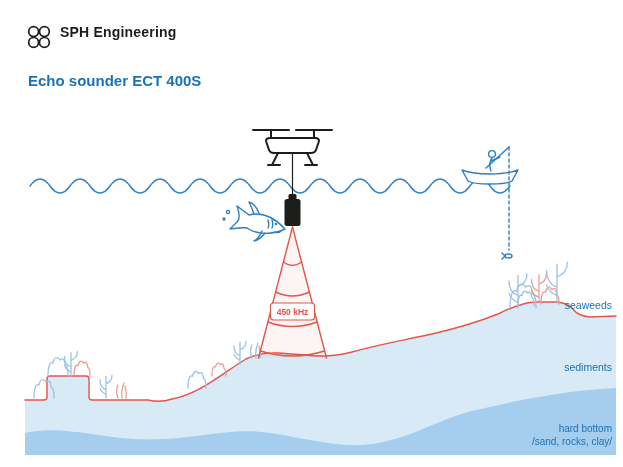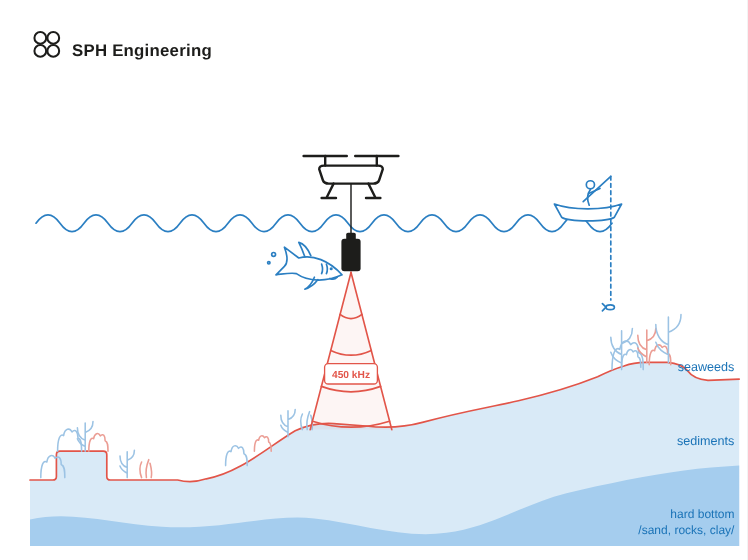--- a/index.html
+++ b/index.html
@@ -1,20 +1,20 @@
 <!DOCTYPE html>
 <html style="--blue: #1a73b7; --line_blue: #2b7fc2; --red: #e25549; --dark: #1d1d1b; --sediment: #d9eaf7; --hard_bottom: #a5cdee; --veg_blue: #9cc3e4; --veg_red: #eb9d94;"><head>
 <meta charset="utf-8">
 <style>
   html,body{margin:0;padding:0;background:#e8e8e8;}
   .canvas{
     position:relative;width:623px;height:467px;background:#fff;overflow:hidden;
     font-family:"Liberation Sans",sans-serif;margin:0 auto;
   }
-  .brand{position:absolute;left:26px;top:24px;display:flex;align-items:flex-end;gap:8px;}
+  .brand{position:absolute;left:26px;top:24px;display:flex;align-items:flex-start;gap:8px;}
   .brand-name{font-size:14px;font-weight:700;color:var(--dark);letter-spacing:.2px;}
   .title{position:absolute;left:28px;top:70px;color:var(--blue);font-size:15px;font-weight:700;line-height:1.4;}
   .scene{position:absolute;left:0;top:0;width:623px;height:467px;}
 
   .stroke-b{stroke:var(--line_blue);fill:none;stroke-width:1.4;stroke-linecap:round;stroke-linejoin:round;}
   .stroke-r{stroke:var(--red);fill:none;stroke-width:1.4;stroke-linecap:round;stroke-linejoin:round;}
   .stroke-d{stroke:var(--dark);fill:none;stroke-width:2;stroke-linecap:round;stroke-linejoin:round;}
   .thin-d{stroke:var(--dark);fill:none;stroke-width:1.2;}
   .fill-d{fill:var(--dark);}
   .veg-b{stroke:var(--veg_blue);fill:none;stroke-width:1.3;vector-effect:non-scaling-stroke;stroke-linecap:round;stroke-linejoin:round;}
@@ -37,20 +37,21 @@
     <svg width="26" height="26" viewBox="0 0 26 26">
       <circle cx="7.6" cy="7.6" r="4.9" fill="none" stroke="#1d1d1b" stroke-width="1.7"></circle>
       <circle cx="18.4" cy="7.6" r="4.9" fill="none" stroke="#1d1d1b" stroke-width="1.7"></circle>
       <circle cx="7.6" cy="18.4" r="4.9" fill="none" stroke="#1d1d1b" stroke-width="1.7"></circle>
       <circle cx="18.4" cy="18.4" r="4.9" fill="none" stroke="#1d1d1b" stroke-width="1.7"></circle>
     </svg>
     <span class="brand-name">SPH Engineering</span>
   </div>
 
   <div class="title">
+    <div>Echo sounder ECT 400S</div>
   </div>
 
   <svg class="scene" viewBox="0 0 623 467">
 
     <path class="fill-sed" d="M25 400 L44 400 Q47 400 47 397 L47 379 Q47 376 50 376 L86 376 Q89 376 89 379 L89 397 Q89 400 92 400 L148 400 Q160 403 172 399 C200 394 224 372 246 359 Q261 352 278 353 L305 355 Q330 358 352 352 C385 343 405 340 432 334 C458 328 478 322 498 314 Q510 308 520 305 Q528 302 538 302 L556 302 Q568 303 573 309 Q578 316 590 317 L616 316 L616 455 L25 455 Z"></path>
 
     <path class="fill-hard" d="M25 433 C60 425 95 437 135 439 C185 442 225 428 262 432 C300 436 335 449 372 444 C410 439 436 420 472 411 C505 403 540 396 570 392 C585 390 600 389 616 388 L616 455 L25 455 Z"></path>
 
     <path class="stroke-r" d="M25 400 L44 400 Q47 400 47 397 L47 379 Q47 376 50 376 L86 376 Q89 376 89 379 L89 397 Q89 400 92 400 L148 400 Q160 403 172 399 C200 394 224 372 246 359 Q261 352 278 353 L305 355 Q330 358 352 352 C385 343 405 340 432 334 C458 328 478 322 498 314 Q510 308 520 305 Q528 302 538 302 L556 302 Q568 303 573 309 Q578 316 590 317 L616 316"></path>
 

